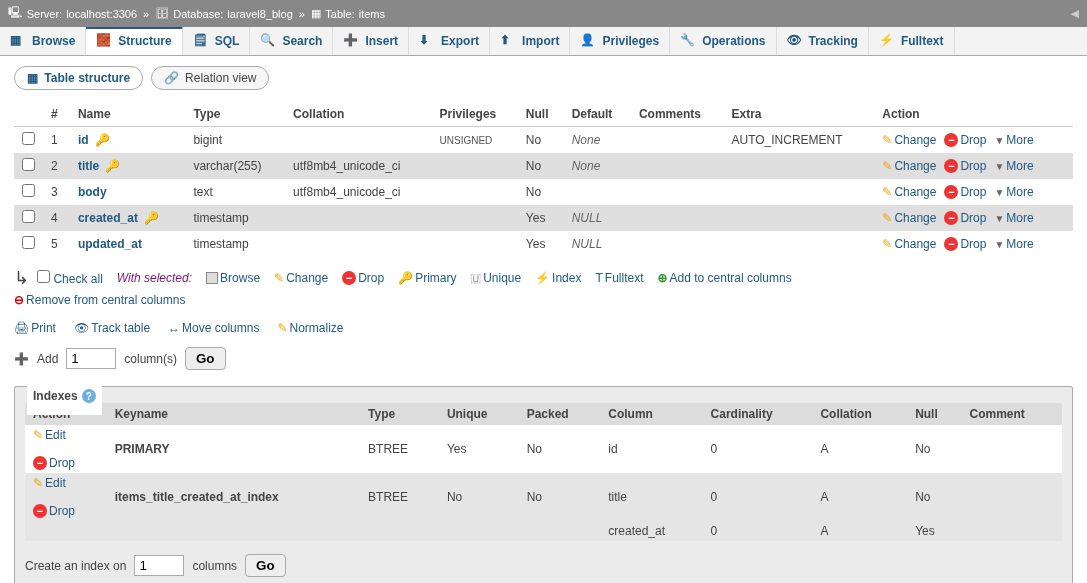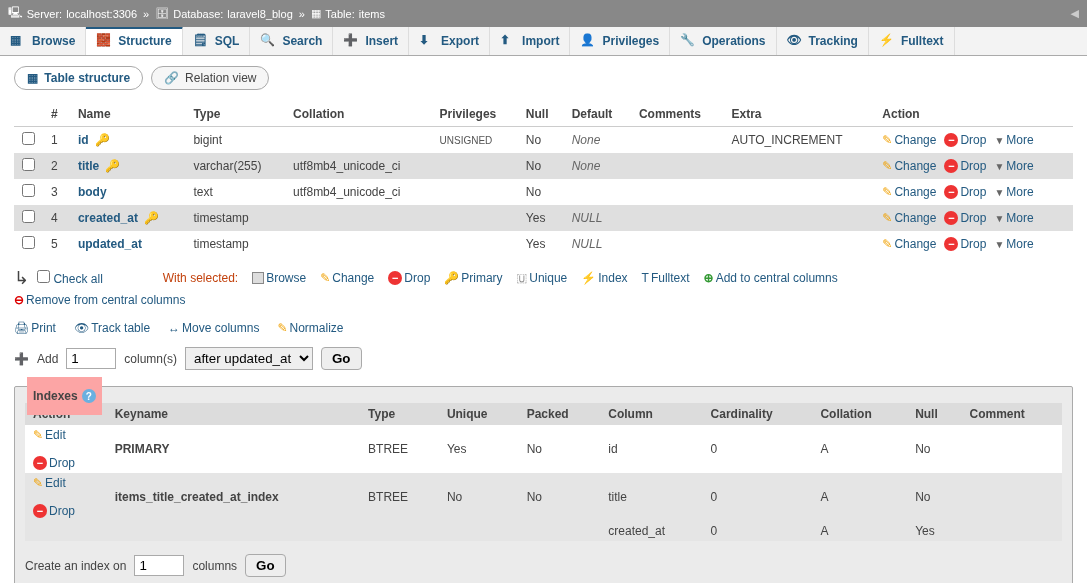--- a/index.html
+++ b/index.html
@@ -29,31 +29,31 @@
 table.cols tr.odd { background: #fff; }
 .key-icon { display: inline-block; margin-left: 3px; }
 .small-attr { font-size: 10px; color: #555; }
 .italic { font-style: italic; color: #666; margin-left: 16px; }
 
 .row-actions { display: flex; gap: 8px; align-items: center; }
 .act { display: flex; align-items: center; gap: 2px; }
 
 .toolbar { display: flex; align-items: center; gap: 14px; margin-top: 10px; flex-wrap: wrap; }
 .toolbar .arrow-up { font-size: 18px; margin-right: -6px; }
-.withsel { color: #c2410c; margin-left: 46px; }
+.withsel { font-style: italic; color: #701a75; }
 
 .secondary-bar { display: flex; gap: 18px; margin-top: 14px; align-items: center; }
 
 .addcols { display: flex; gap: 8px; align-items: center; margin-top: 12px; }
 .addcols input[type=text] { width: 50px; padding: 2px 4px; border: 1px solid #aaa; }
 .addcols select { padding: 2px 4px; border: 1px solid #aaa; }
 .gobtn { background: #eee; border: 1px solid #aaa; border-radius: 4px; padding: 3px 10px; cursor: pointer; font-weight: bold; }
 
 .panel { border: 1px solid #aaa; background: #ebebeb; margin-top: 16px; padding: 10px; border-radius: 2px; position: relative; }
-.panel-title { position: absolute; top: -10px; left: 12px; background: #fca5a5; padding: 12px 6px; font-weight: bold; display: flex; align-items: center; gap: 4px; }
+.panel-title { position: absolute; top: -10px; left: 12px; background: #ffffff; padding: 12px 6px; font-weight: bold; display: flex; align-items: center; gap: 4px; }
 .panel-title .qmark { background: #6bb0e0; color: #fff; border-radius: 50%; width: 14px; height: 14px; display: inline-flex; align-items: center; justify-content: center; font-size: 10px; }
 
 table.idx { width: 100%; border-collapse: collapse; margin-top: 6px; }
 table.idx th { background: #dcdcdc; text-align: left; padding: 4px 8px; font-weight: bold; }
 table.idx td { padding: 3px 8px; }
 table.idx tr.white { background: #fff; }
 table.idx tr.grey { background: #e5e5e5; }
 
 .create-idx { display: flex; align-items: center; gap: 8px; margin-top: 13px; }
 .create-idx input { width: 50px; padding: 2px 4px; border: 1px solid #aaa; }
@@ -321,21 +321,20 @@
         <span class="pencil">✎</span> 
         <span>Normalize</span>
       </a>
 </div>
 
 <div class="addcols">
   <span>➕</span>
   <span>Add</span>
   <input type="text" value="1" style="">
   <span>column(s)</span>
-  <select><option>after updated_at</option></select>
   <button class="gobtn">Go</button>
 </div>
 
 <div class="panel">
   <div class="panel-title">
         <span>Indexes</span> 
         <span class="qmark">?</span>
       </div>
   <table class="idx">
     <thead>

